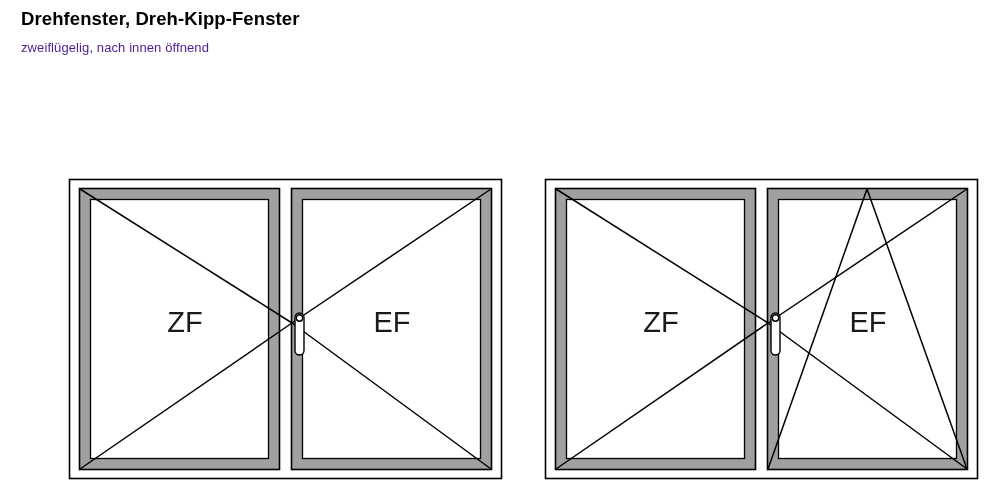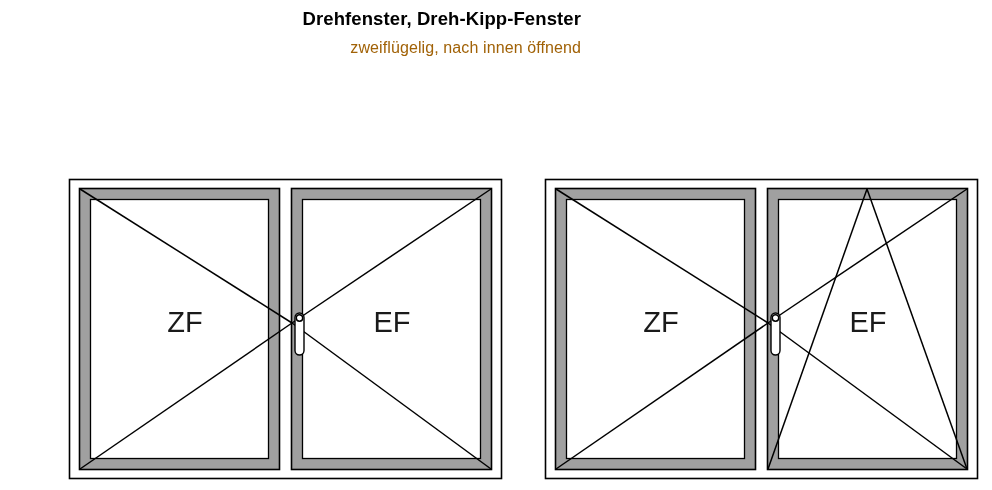--- a/index.html
+++ b/index.html
@@ -13,34 +13,33 @@
     position: relative;
     font-family: "Liberation Sans", sans-serif;
     overflow: hidden;
   }
 
   #heading-block {
     position: absolute;
     left: 21px;
     top: 6px;
     width: 560px;
-    text-align: right;
   }
   .title-line {
     font-size: 18.5px;
     font-weight: bold;
     color: #000000;
     line-height: 25px;
     letter-spacing: 0.1px;
     white-space: nowrap;
   }
   .subtitle-line {
-    font-size: 16px;
+    font-size: 13px;
     font-weight: normal;
-    color: #a16207;
+    color: #4c1d95;
     line-height: 25px;
     letter-spacing: 0.1px;
     white-space: nowrap;
     margin-top: 4px;
   }
 
   #drawing-area {
     position: absolute;
     left: 0;
     top: 0;

